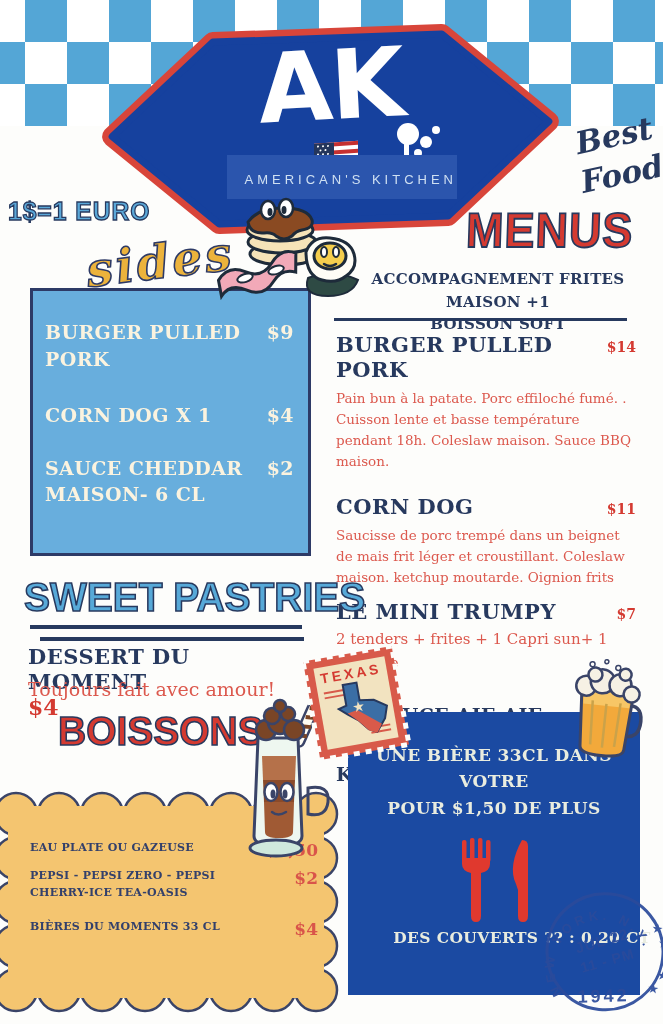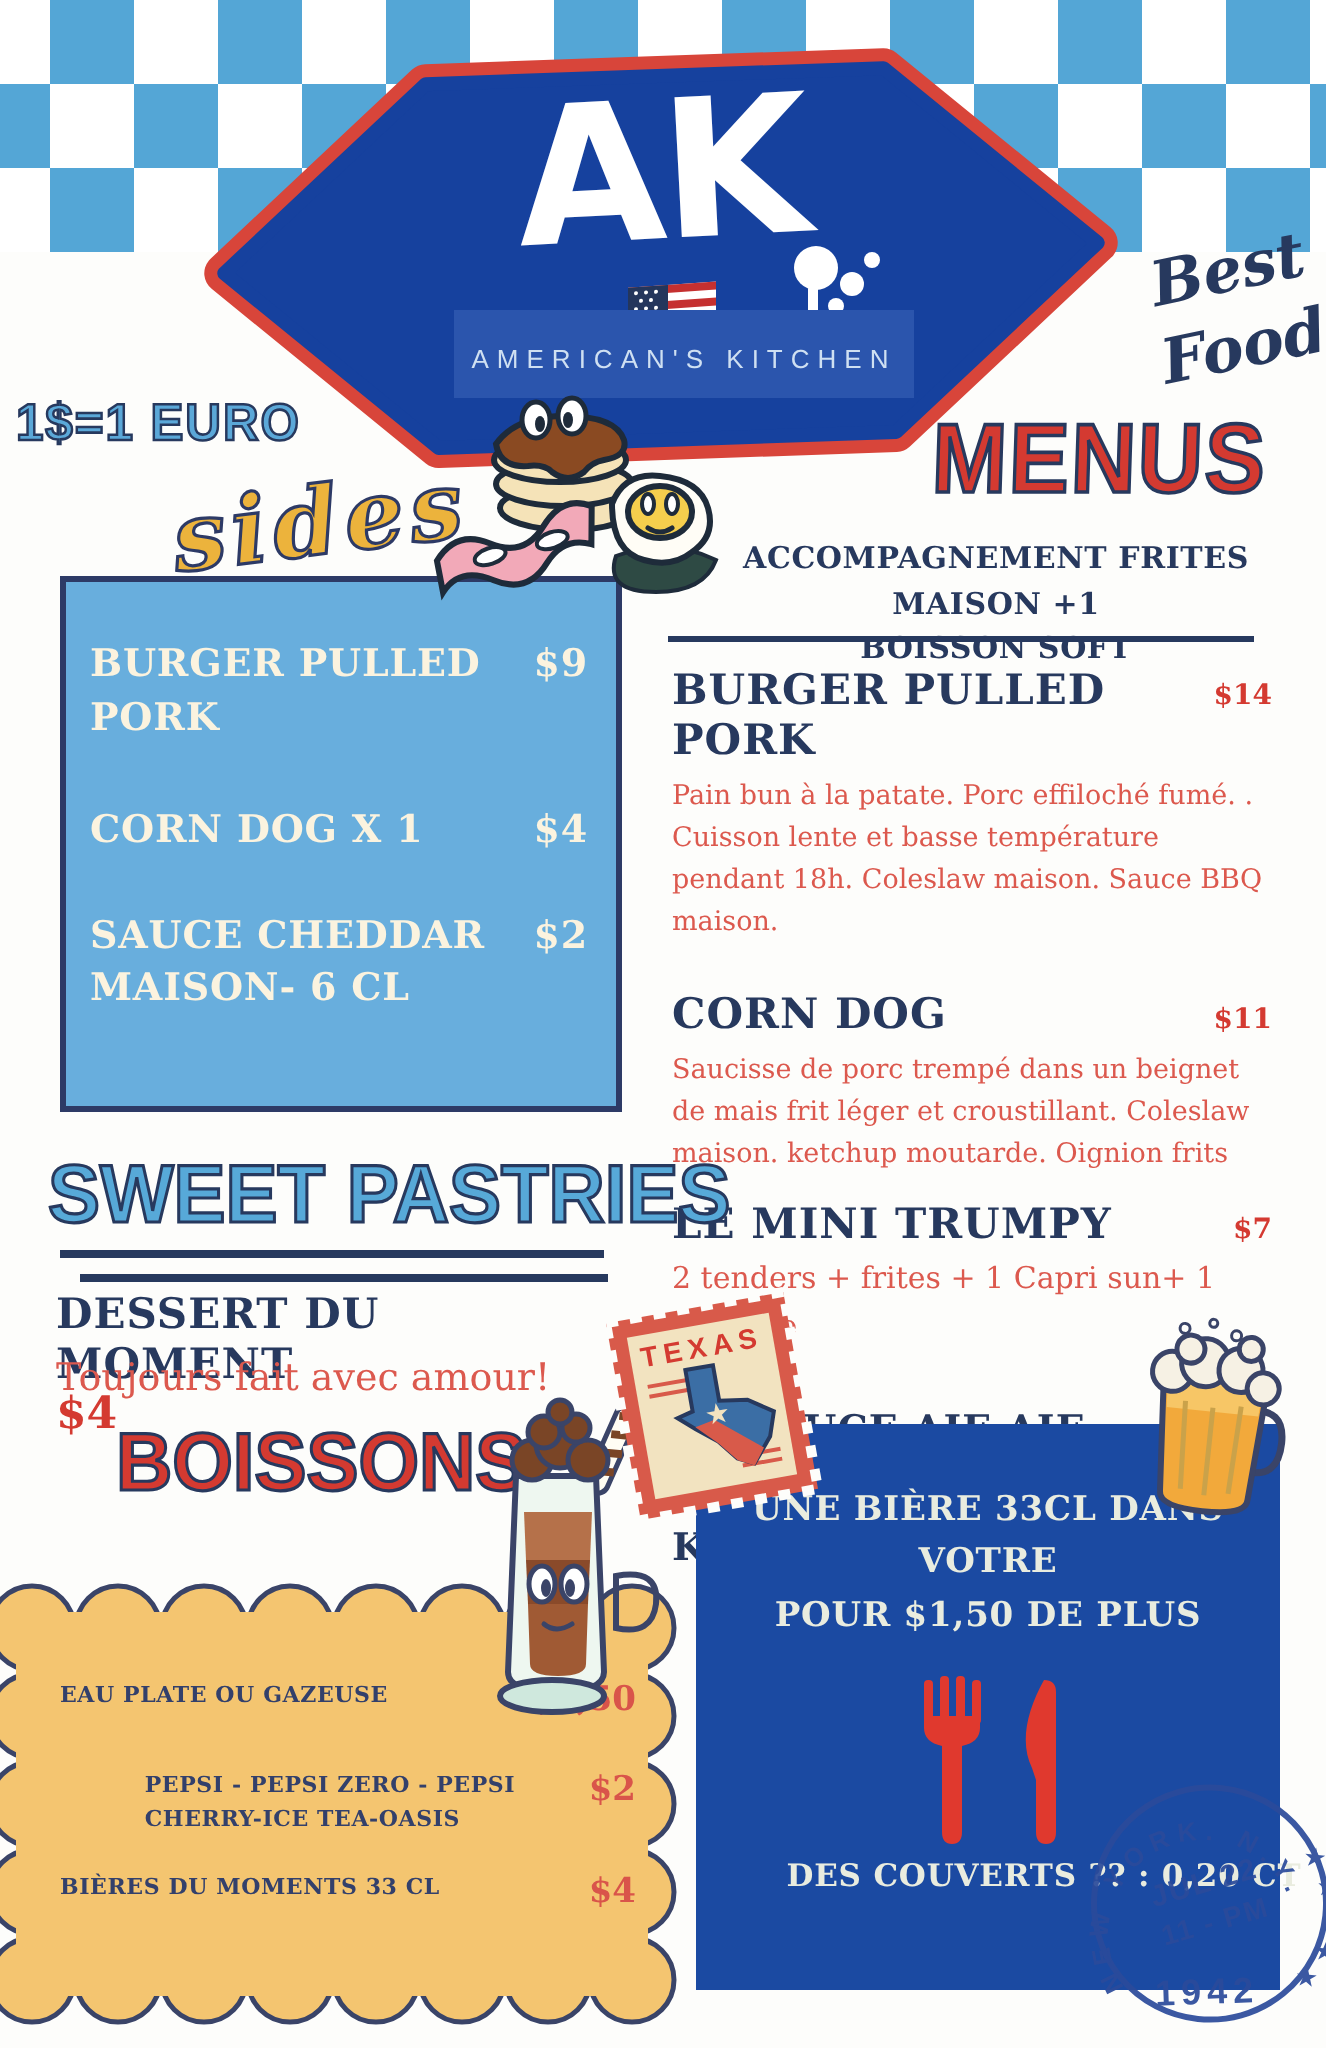--- a/index.html
+++ b/index.html
@@ -11,21 +11,21 @@
   .checker{left:0;top:0;width:663px;height:126px;
     background:repeating-conic-gradient(#54a6d6 0% 25%, #ffffff 0% 50%);
     background-size:84px 84px;background-position:-17px 0;}
 
   
   .logo-ak{left:98px;top:34px;width:465px;text-align:center;
     font-family:"DejaVu Sans","Liberation Sans",sans-serif;font-weight:800;
     font-size:96px;line-height:1.1;color:#ffffff;letter-spacing:-2px;
     transform:rotate(-3deg);}
   .band{left:227px;top:155px;width:230px;height:44px;background:#2b55ad;}
-  .band-text{left:227px;top:172px;width:230px;text-align:center;
+  .band-text{left:227px;top:172px;width:230px;text-align:right;
     font-family:"Liberation Sans",sans-serif;font-size:13px;font-weight:400;
     letter-spacing:4px;color:#cfe0f2;}
   .tagline{left:566px;top:116px;width:104px;text-align:center;
     font-style:italic;font-weight:bold;font-size:31px;line-height:1.25;
     color:#27395e;transform:rotate(-12deg);}
   .exchange{left:8px;top:196px;font-family:"Liberation Sans",sans-serif;
     font-weight:900;font-size:26px;color:#5ba8d8;letter-spacing:1px;
     -webkit-text-stroke:1.3px #27395e;transform:scaleX(.95);transform-origin:left;}
 
   
@@ -73,21 +73,21 @@
   .dessert-row .m-price{font-size:22px;}
   .sweet-note{left:28px;top:678px;color:#dc594e;font-size:19px;}
 
   
   .drinks-svg{left:-8px;top:790px;z-index:1;}
   .drinks{left:30px;top:840px;width:288px;z-index:2;}
   .d-row{display:flex;justify-content:space-between;align-items:flex-start;}
   .d-name{color:#33406b;font-weight:bold;font-size:11px;line-height:1.5;
     letter-spacing:.3px;max-width:222px;}
   .d-price{color:#d9544a;font-weight:bold;font-size:17px;white-space:nowrap;}
-  .dr2{margin-top:25px;justify-content:flex-end;} .dr3{margin-top:18px;}
+  .dr2{margin-top:8px;} .dr3{margin-top:18px;}
 
   
   .offer-box{left:348px;top:712px;width:292px;height:283px;background:#1b4aa2;z-index:1;}
   .offer-text{left:360px;top:742px;width:268px;text-align:center;color:#e9ecdf;
     font-weight:bold;font-size:17px;line-height:1.55;letter-spacing:.4px;z-index:2;}
   .cutlery{left:460px;top:838px;z-index:2;}
   .couverts{left:360px;top:928px;width:268px;text-align:center;color:#e9ecdf;
     font-weight:bold;font-size:15.5px;letter-spacing:.4px;z-index:2;margin-left:28px;}
 
   

